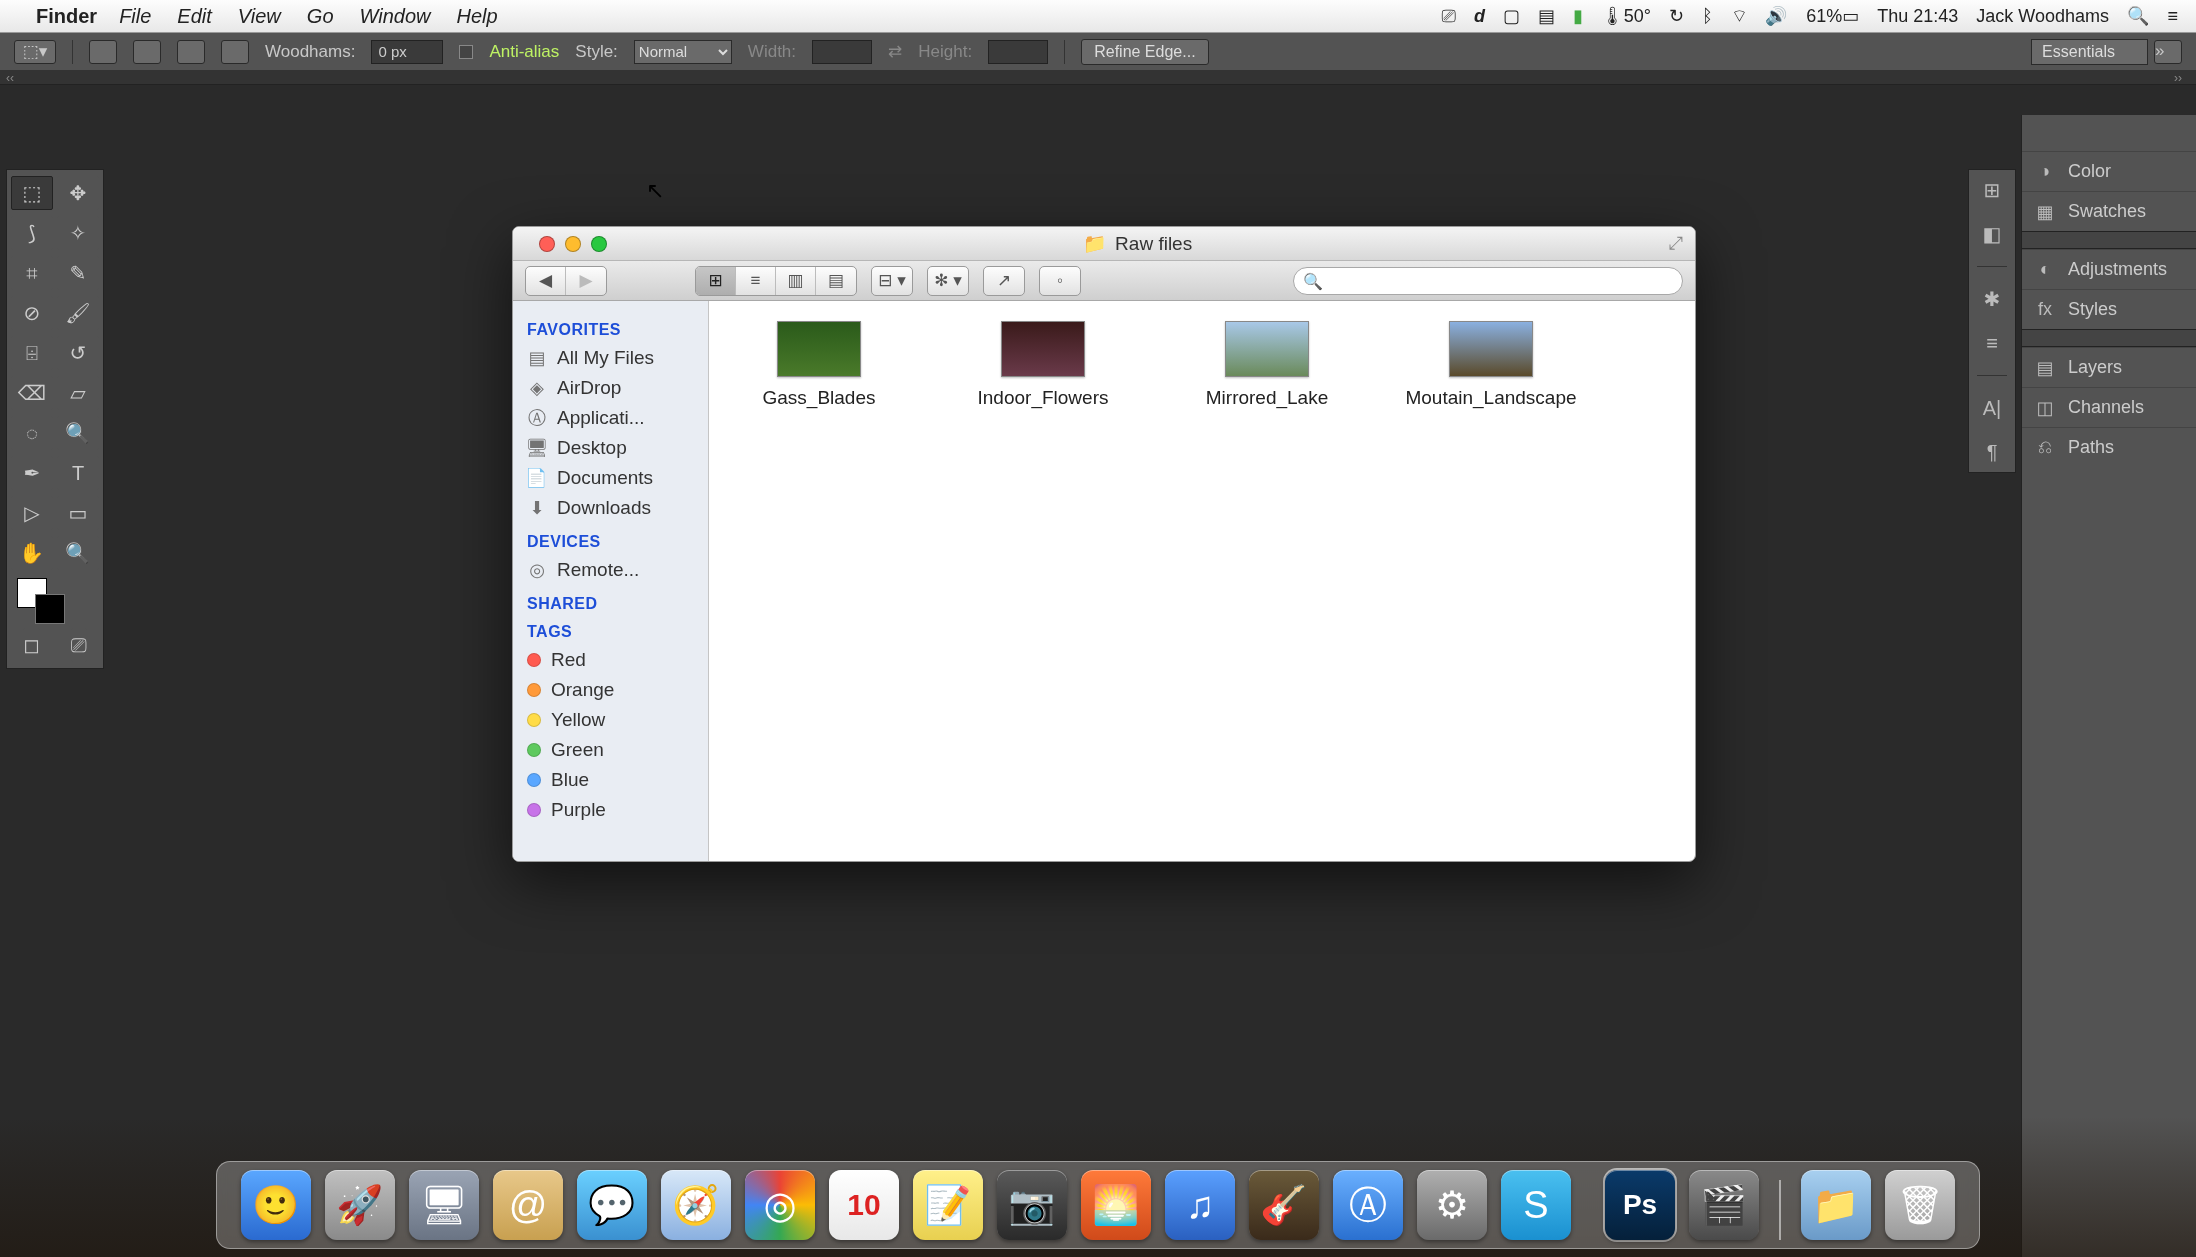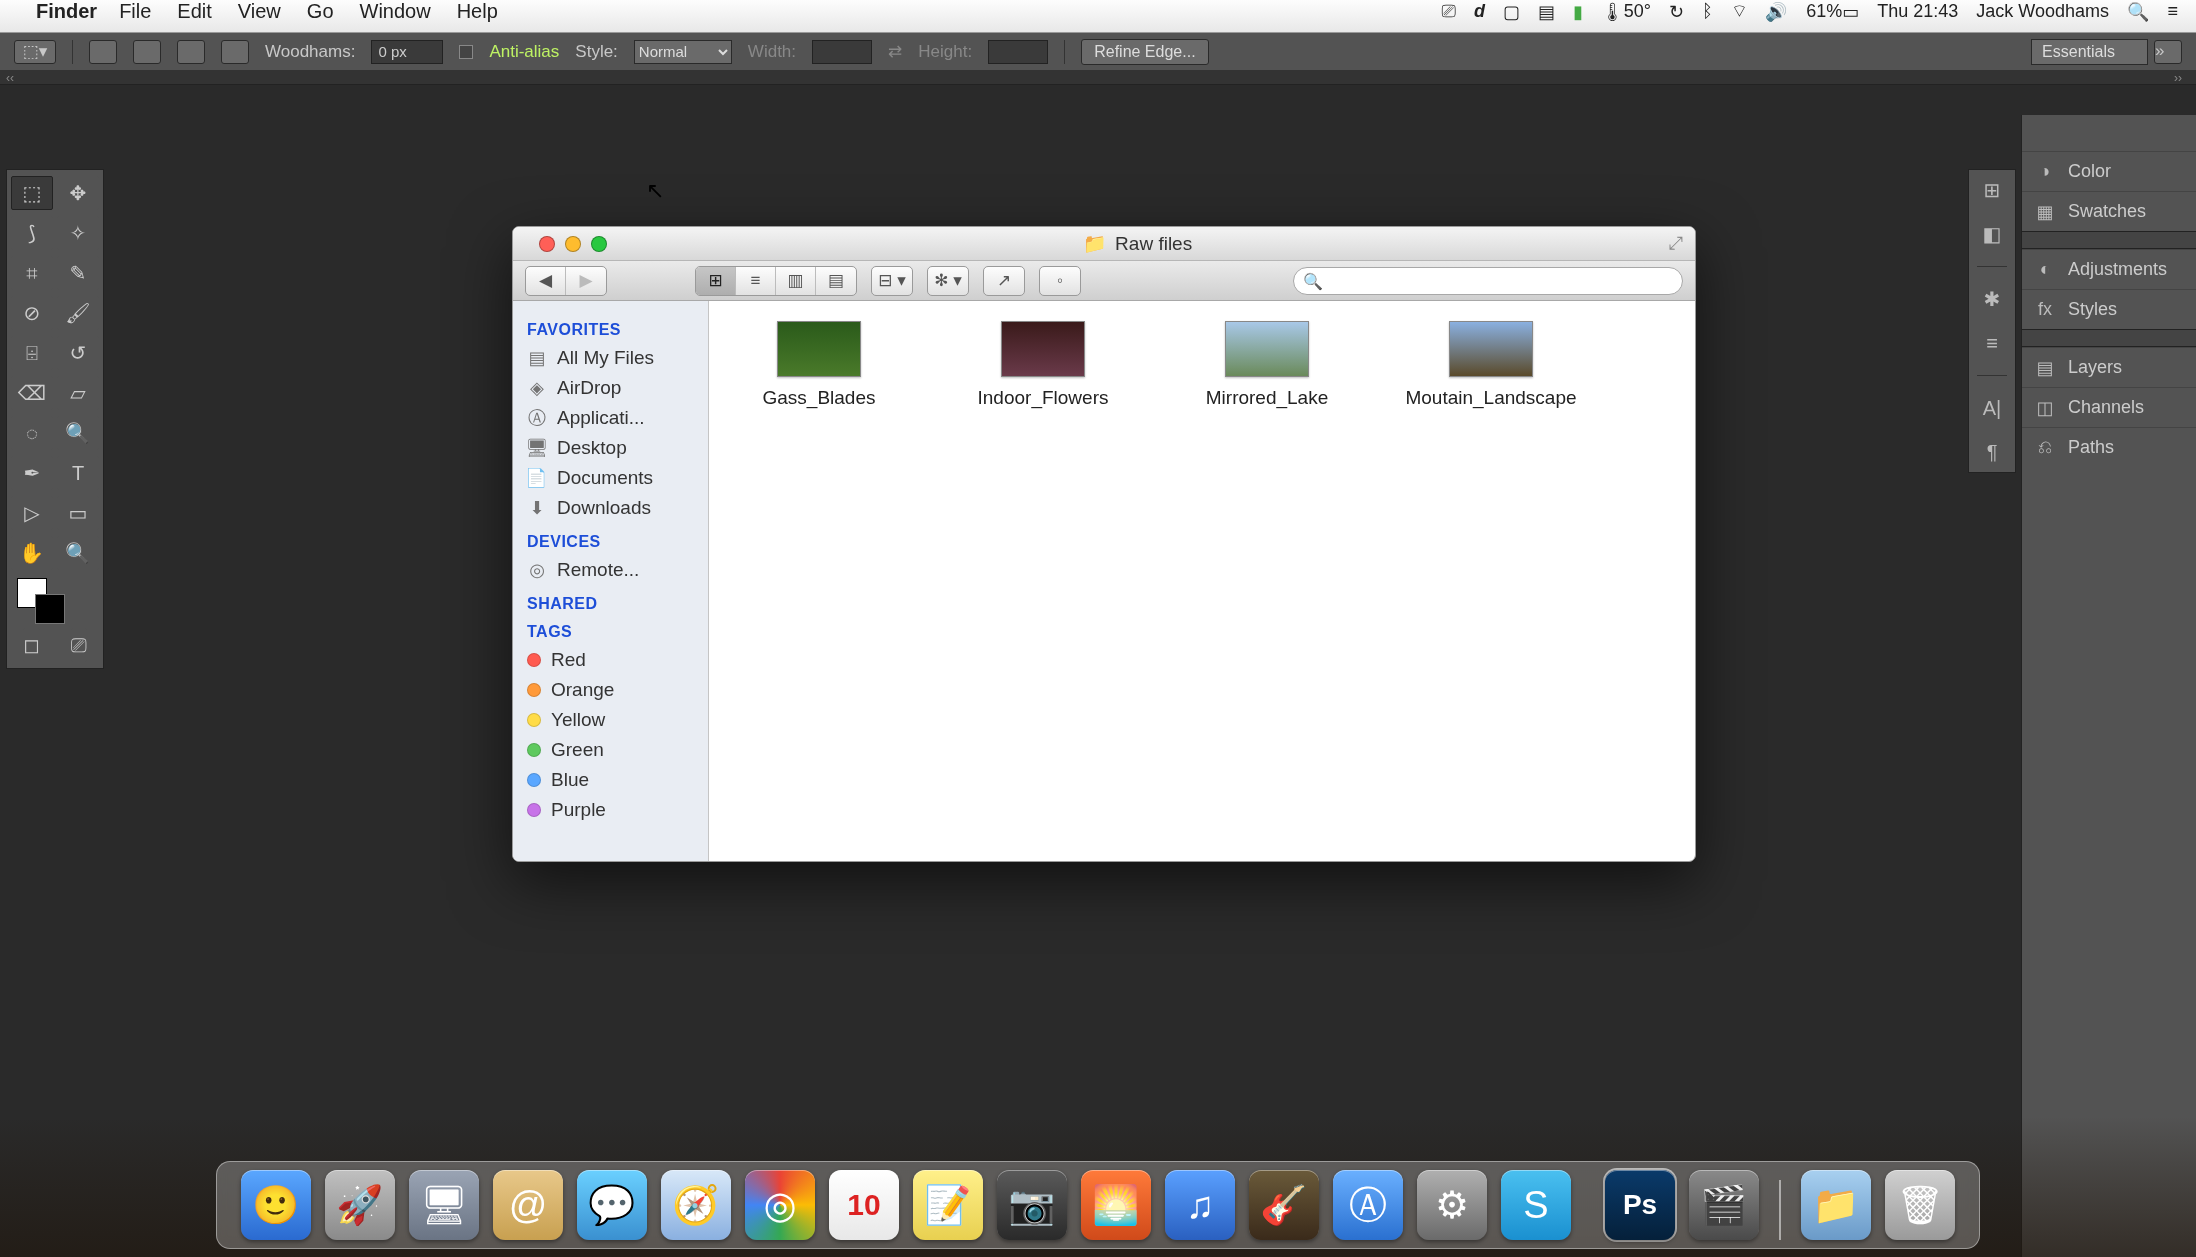--- a/index.html
+++ b/index.html
@@ -1,22 +1,22 @@
 <!DOCTYPE html>
 <html><head>
 <meta charset="utf-8">
 <style>
 * { margin:0; padding:0; box-sizing:border-box; font-family:-apple-system,"Lucida Grande",sans-serif; }
 body { background:#000; width:2196px; height:1257px; overflow:hidden; position:relative; }
 
 
-.menubar { height:33px; background:linear-gradient(#fdfdfd,#e8e8e8); display:flex; align-items:flex-start; padding:0 18px; font-size:20px; color:#222; border-bottom:1px solid #999; }
+.menubar { height:33px; background:linear-gradient(#fdfdfd,#e8e8e8); display:flex; align-items:center; padding:8px 18px; font-size:20px; color:#222; border-bottom:1px solid #999; }
 .menubar .apple { font-size:22px; margin-right:18px; }
 .menubar .app { font-weight:700; margin-right:22px; }
-.menubar .mitem { margin-right:26px; cursor:default; }
+.menubar .mitem { margin-right:26px; cursor:default;font-style:italic; }
 .menubar .right { margin-left:auto; display:flex; align-items:center; gap:18px; font-size:18px; }
 .menubar .right span { display:inline-flex; align-items:center; }
 
 
 .ps { position:absolute; top:33px; left:0; right:0; bottom:0; background:#2a2a2a; }
 .ps-titlebar { height:32px; background:linear-gradient(#6a6a6a,#4a4a4a); display:flex; align-items:center; border-bottom:1px solid #222; }
 .traffic { display:flex; gap:10px; margin-left:14px; }
 .tl { width:16px; height:16px; border-radius:50%; border:1px solid rgba(0,0,0,.3); }
 .ps-title { flex:1; text-align:center; color:#ddd; font-size:19px; }
 

